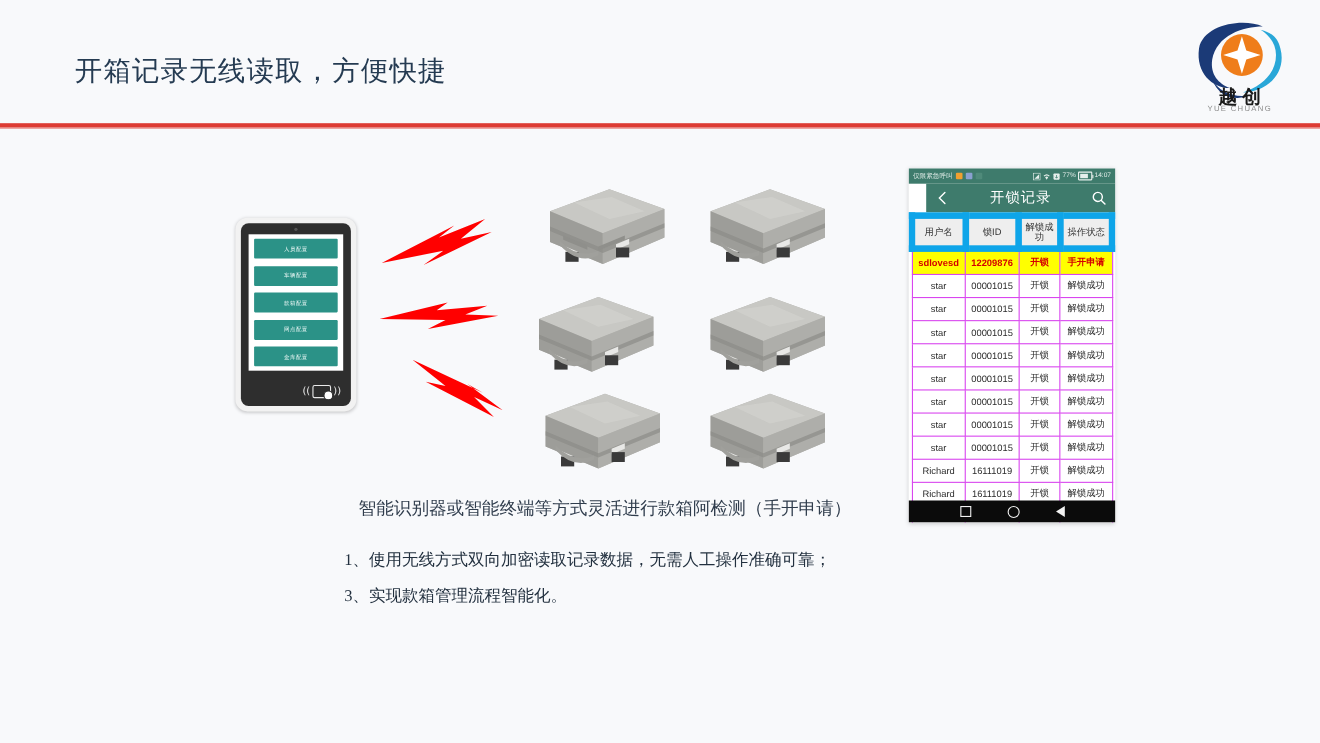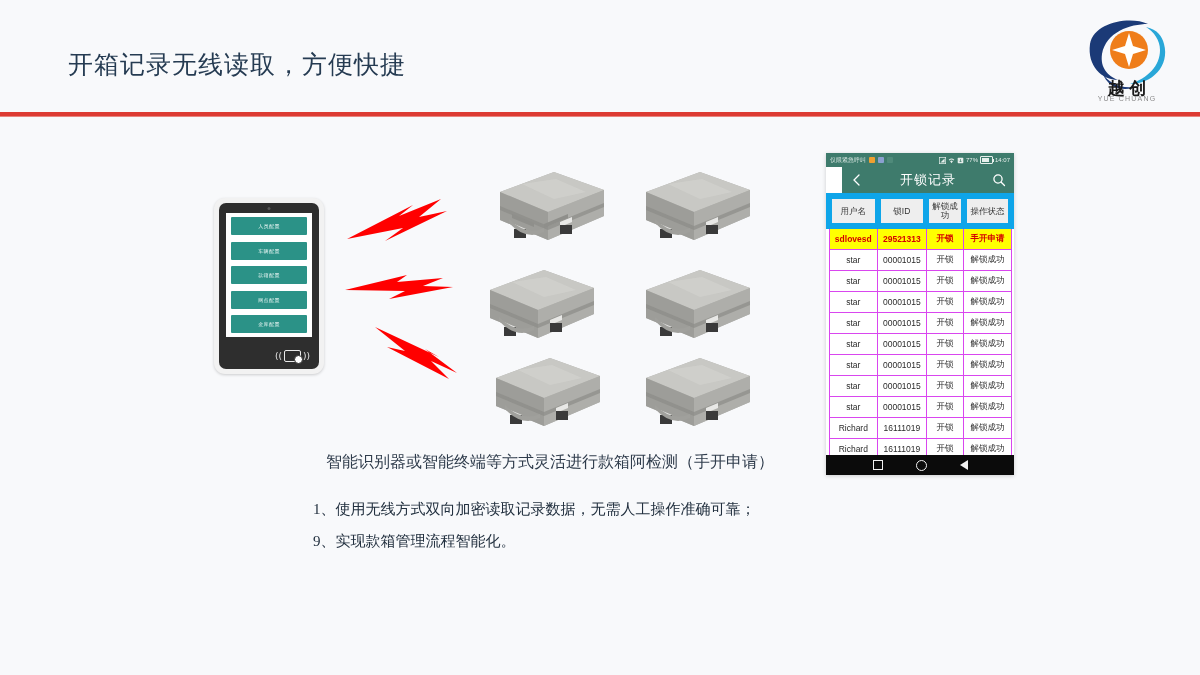--- a/index.html
+++ b/index.html
@@ -273,21 +273,21 @@
     <rect x="32" y="67" width="12" height="9" fill="#3a3a3a"></rect>
     <path d="M78 60 L90 55 L90 60 L78 65 Z" fill="#e8e8e6"></path>
     <rect x="78" y="63" width="12" height="9" fill="#3a3a3a"></rect>
     <path d="M27 57 Q44 74 62 66 L62 70 Q44 79 27 61 Z" fill="#a0a09c"></path>
   </svg>
 </div>
 
 <div class="caption">智能识别器或智能终端等方式灵活进行款箱阿检测（手开申请）</div>
 <div class="bullets">
   <div>1、使用无线方式双向加密读取记录数据，无需人工操作准确可靠；</div>
-  <div>9、实现款箱管理流程智能化。</div>
+  <div>3、实现款箱管理流程智能化。</div>
 </div>
 
 <div class="phone">
 
   <div class="statusbar">
     <span class="sb-left">仅限紧急呼叫</span>
     <span class="sb-badge" style="background:#f0a030"></span>
     <span class="sb-badge" style="background:#8aa0d0"></span>
     <span class="sb-badge" style="background:#4f8a7a"></span>
     <span class="sb-right">
@@ -327,21 +327,21 @@
       <tr>
         <th style="width:27%">用户名</th>
         <th style="width:27%">锁ID</th>
         <th style="width:20%">解锁成功</th>
         <th style="width:26%">操作状态</th>
       </tr>
     </thead>
     <tbody>
         <tr class="hl">
           <td>sdlovesd</td>
-          <td>29521313</td>
+          <td>12209876</td>
           <td>开锁</td>
           <td>手开申请</td>
         </tr>
         <tr>
           <td>star</td>
           <td>00001015</td>
           <td>开锁</td>
           <td>解锁成功</td>
         </tr>
         <tr>

